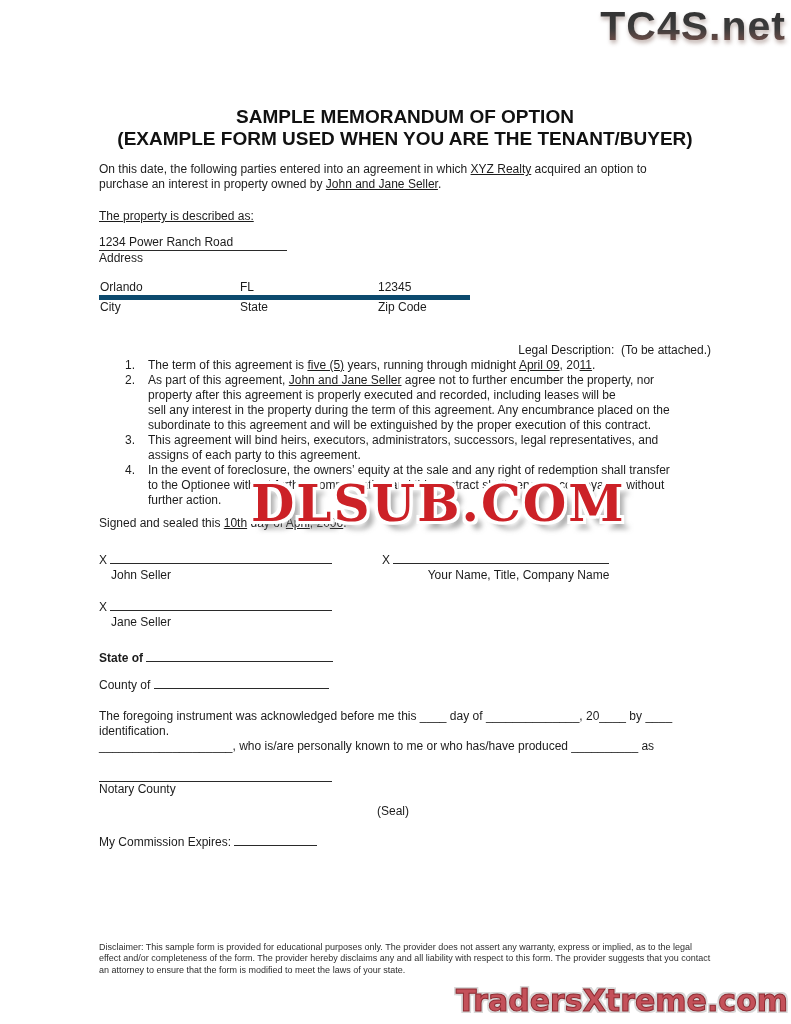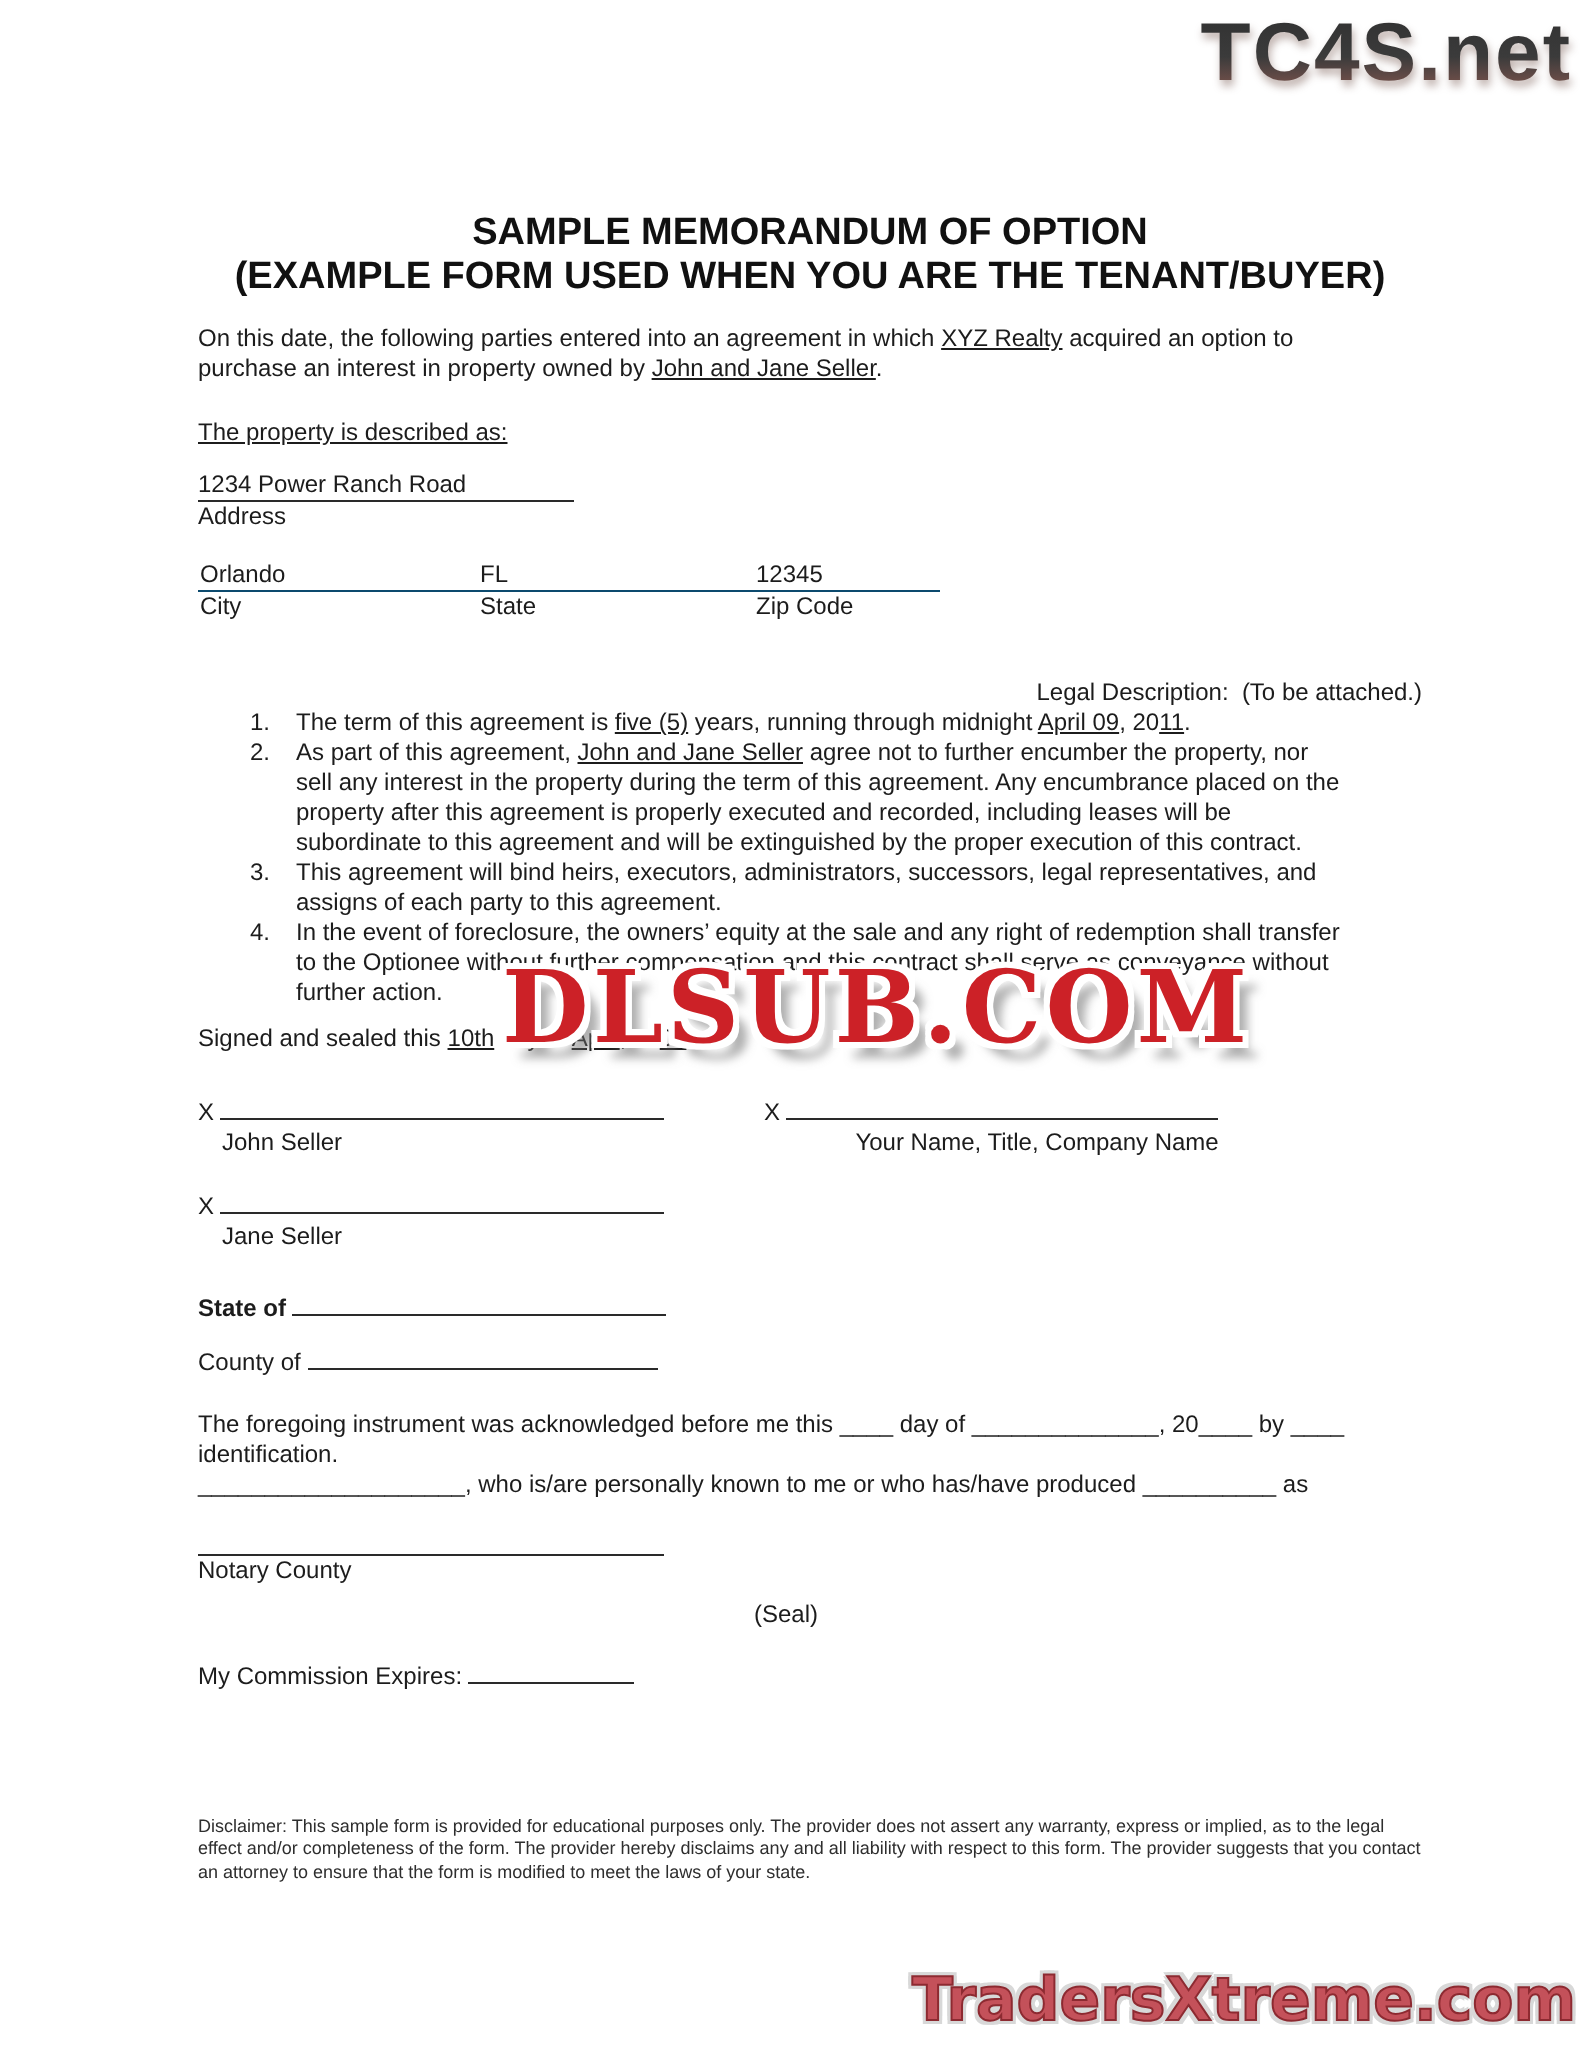--- a/index.html
+++ b/index.html
@@ -14,21 +14,21 @@
   .title{margin-top:106px;text-align:center;font-weight:bold;font-size:19px;line-height:22px;color:#111;}
 
   .para{margin-top:12px;}
   .prop-intro{margin-top:17px;text-decoration:underline;}
   .u{text-decoration:underline;}
 
   .addr{margin-top:11px;}
   .filledline{display:inline-block;border-bottom:1px solid #2a2a2a;width:188px;}
   .addr-label{margin-top:0;}
 
-  .csz-row{position:relative;width:371px;border-bottom:1px solid #0c4a6e;height:15px;margin-top:14px;}
+  .csz-row{position:relative;width:371px;border-bottom:5px solid #0c4a6e;height:15px;margin-top:14px;}
   .csz-labels{position:relative;width:371px;height:15px;}
   .csz-row span,.csz-labels span{position:absolute;top:0;white-space:nowrap;}
   .c0{left:1px}.c1{left:141px}.c2{left:279px}
 
   .legal-h{margin-top:28px;white-space:pre-wrap;text-align:right;}
   .li{display:flex;padding-left:26px;}
   .li-num{flex:0 0 23px;}
   .li-text{width:575px;}
 
   .signed{margin-top:8px;position:relative;}
@@ -43,21 +43,21 @@
   .sig-label.r{padding-left:10px;text-align:right;}
 
   .stateof{margin-top:19px;font-weight:bold;}
   .countyof{margin-top:10px;}
   .ack{margin-top:16px;}
 
   .notary-line{margin-top:14px;width:233px;height:13px;border-bottom:1px solid #2a2a2a;}
   .seal{margin-top:7px;padding-left:278px;}
   .commission{margin-top:14px;}
 
-  .disclaimer{margin-top:62px;width:645px;font-size:9px;line-height:11.4px;color:#2e2e2e;}
+  .disclaimer{margin-top:92px;width:645px;font-size:9px;line-height:11.4px;color:#2e2e2e;}
 
   
   .wm-top{
     position:absolute;top:2px;right:5px;
     font-family:"Liberation Sans",sans-serif;font-weight:bold;font-size:41px;line-height:48px;
     letter-spacing:1px;
     background:linear-gradient(180deg,#2f2f2f 0%,#3b3b3b 55%,#8f5b52 100%);
     -webkit-background-clip:text;background-clip:text;color:transparent;
     filter:drop-shadow(1px 3px 2px rgba(110,80,70,0.45));
   }
@@ -119,22 +119,22 @@
 
   <div class="li">
     <span class="li-num">1.</span>
     <span class="li-text"><span>The term of this agreement is </span><span class="u">five (5)</span><span> years, running through midnight </span><span class="u">April 09</span><span>, 20</span><span class="u">11</span><span>.</span></span>
   </div>
 
   <div class="li">
     <span class="li-num">2.</span>
     <span class="li-text">
       <div><span>As part of this agreement, </span><span class="u">John and Jane Seller</span><span> agree not to further encumber the property, nor</span></div>
+      <div>property after this agreement is properly executed and recorded, including leases will be</div>
       <div>sell any interest in the property during the term of this agreement. Any encumbrance placed on the</div>
-      <div>property after this agreement is properly executed and recorded, including leases will be</div>
       <div>subordinate to this agreement and will be extinguished by the proper execution of this contract.</div>
     </span>
   </div>
 
   <div class="li">
     <span class="li-num">3.</span>
     <span class="li-text">
       <div>This agreement will bind heirs, executors, administrators, successors, legal representatives, and</div>
       <div>assigns of each party to this agreement.</div>
     </span>

